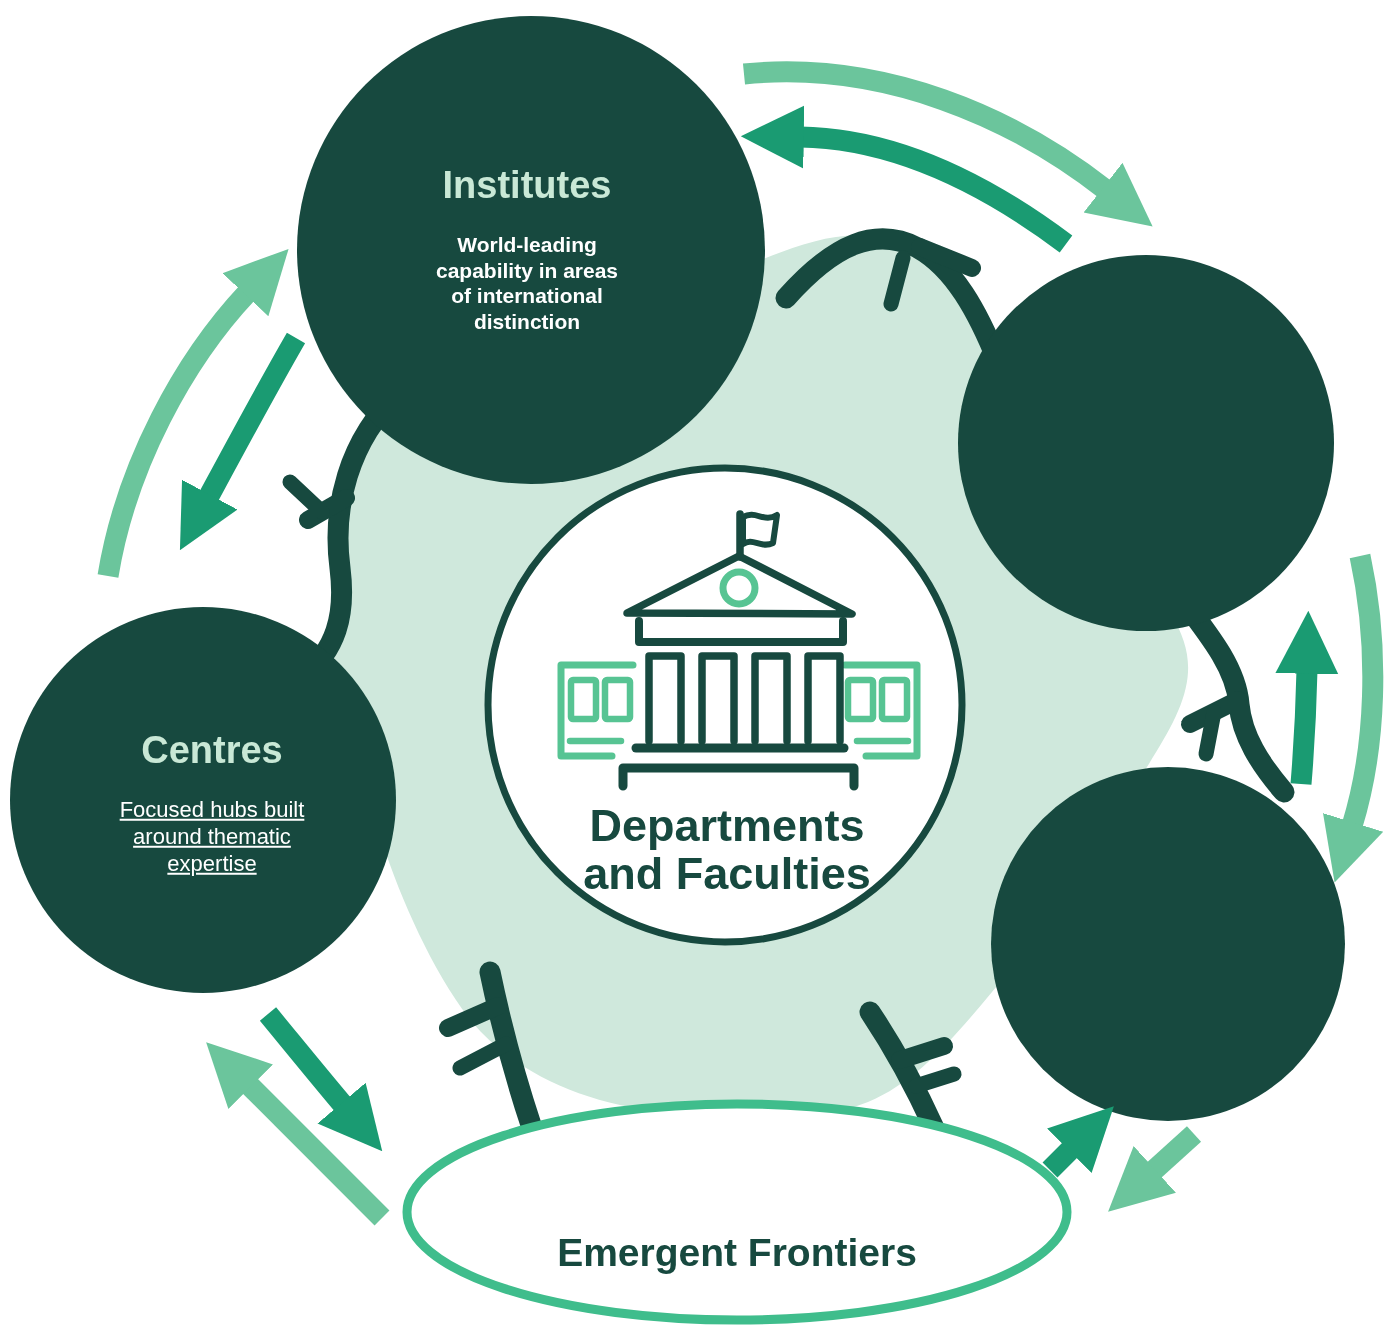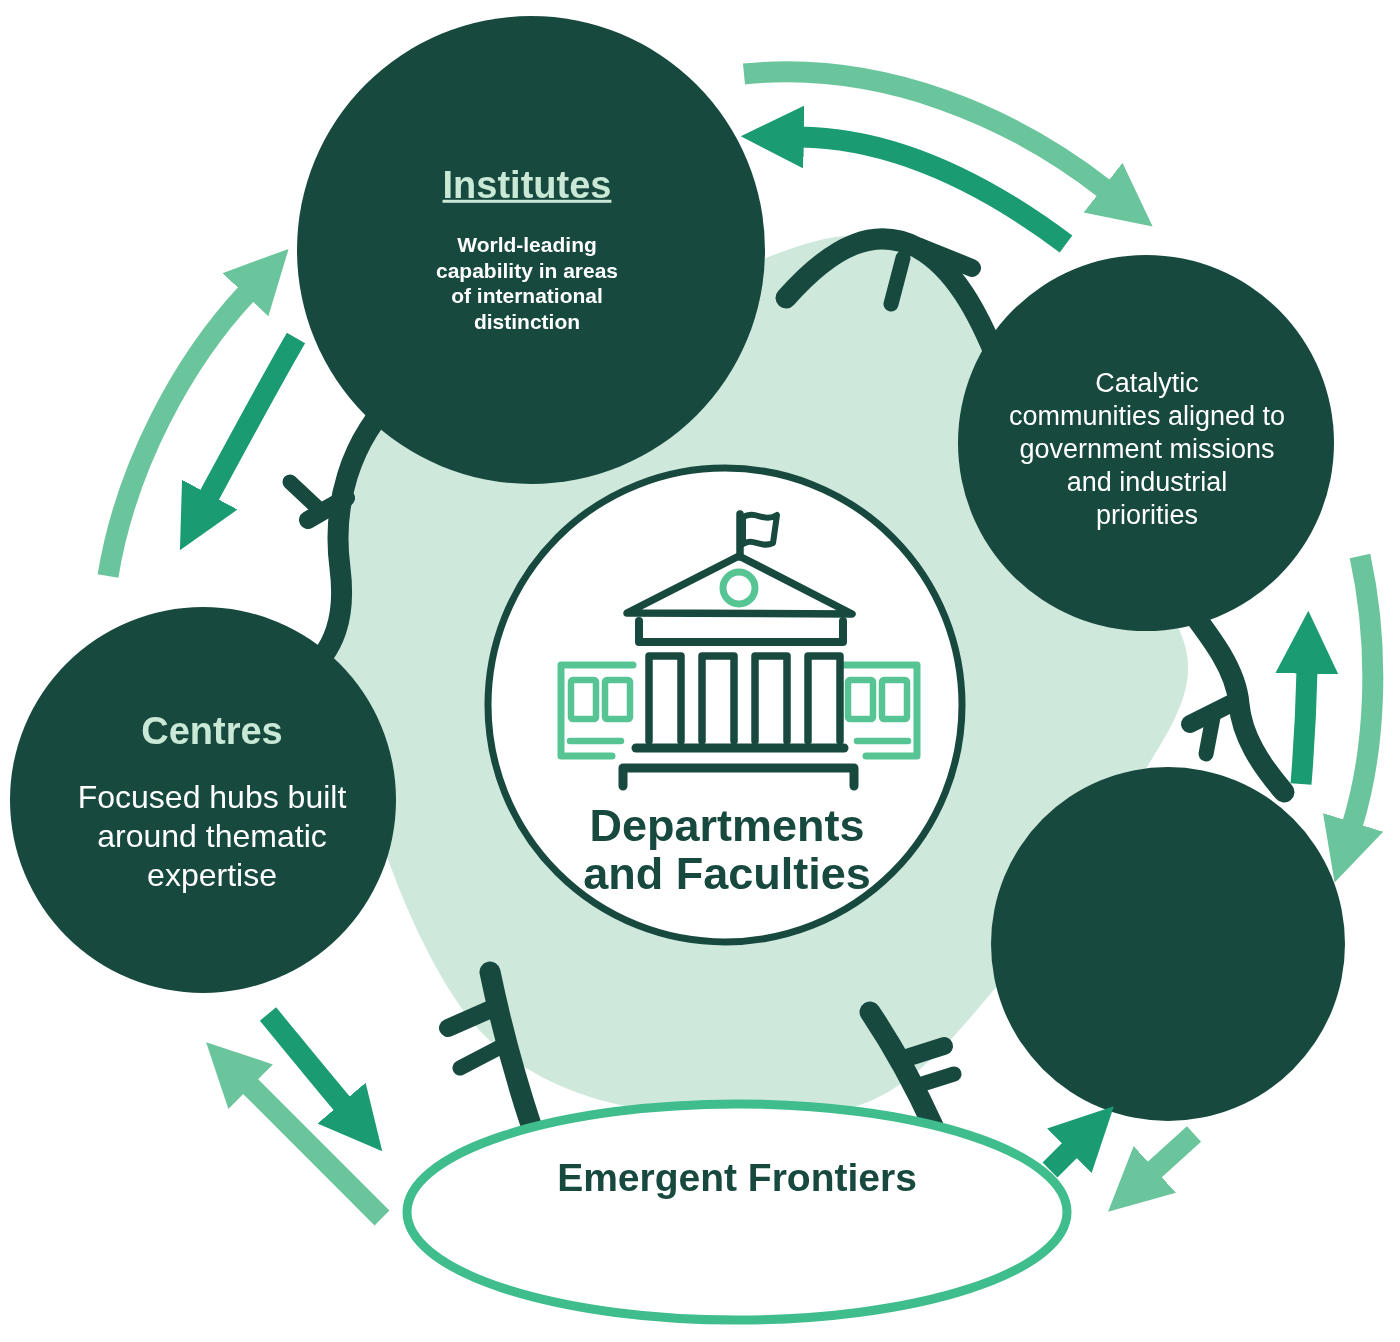--- a/index.html
+++ b/index.html
@@ -26,34 +26,34 @@
   .head-mid{fill:var(--green_mid);}
   .ic-dark{stroke:var(--dark);fill:none;stroke-width:7.5;stroke-linecap:round;stroke-linejoin:round;}
   .ic-dark-thick{stroke:var(--dark);fill:none;stroke-width:9;stroke-linecap:round;stroke-linejoin:round;}
   .ic-accent{stroke:var(--icon_accent);fill:none;stroke-width:7;stroke-linecap:round;stroke-linejoin:round;}
 
   
   .label{position:absolute;transform:translate(-50%,-50%);text-align:center;white-space:pre-line;}
   .node-title{font-weight:bold;color:var(--mint_text);margin-bottom:7px;}
   .node-desc{color:var(--white);}
   .pos-institutes{left:527px;top:249px;width:360px;}
-  .pos-institutes .node-title{font-size:38px;text-decoration:underline;}
+  .pos-institutes .node-title{font-size:38px;}
   .pos-institutes .node-desc{font-size:21px;line-height:1.22;font-weight:bold;}
   .pos-networks{left:1147px;top:449px;width:350px;}
   .pos-networks .node-title{font-size:37px;}
   .pos-networks .node-desc{font-size:27px;line-height:1.22;}
   .pos-centres{left:212px;top:803px;width:330px;}
   .pos-centres .node-title{font-size:38px;}
-  .pos-centres .node-desc{font-size:32px;line-height:1.22;}
+  .pos-centres .node-desc{font-size:22px;line-height:1.22;text-decoration:underline;}
   .pos-mission{left:1168px;top:947px;width:340px;}
   .pos-mission .node-title{font-size:37px;line-height:1.15;}
   .pos-mission .node-desc{font-size:27.5px;line-height:1.22;}
   .pos-center{left:727px;top:850px;width:420px;}
   .hub-title{font-weight:bold;color:var(--dark);font-size:45px;line-height:1.07;}
-  .pos-emergent{left:737px;top:1181px;width:580px;}
+  .pos-emergent{left:737px;top:1256px;width:580px;}
   .frontier-title{font-weight:bold;color:var(--dark);font-size:39px;margin-bottom:6px;}
   .frontier-desc{color:var(--dark);font-size:29.5px;line-height:1.3;}
 </style>
 </head>
 <body>
 
 <div class="stage">
 
   <svg width="1400" height="1342" viewBox="0 0 1400 1342">
     <defs>
@@ -153,25 +153,20 @@
 
   <div class="label pos-institutes">
     <div class="node-title">Institutes</div>
     <div class="node-desc">World-leading
 capability in areas
 of international
 distinction</div>
   </div>
 
   <div class="label pos-networks">
-    <div class="node-desc">Catalytic
-communities aligned to
-government missions
-and industrial
-priorities</div>
   </div>
 
   <div class="label pos-centres">
     <div class="node-title">Centres</div>
     <div class="node-desc">Focused hubs built
 around thematic
 expertise</div>
   </div>
 
 

